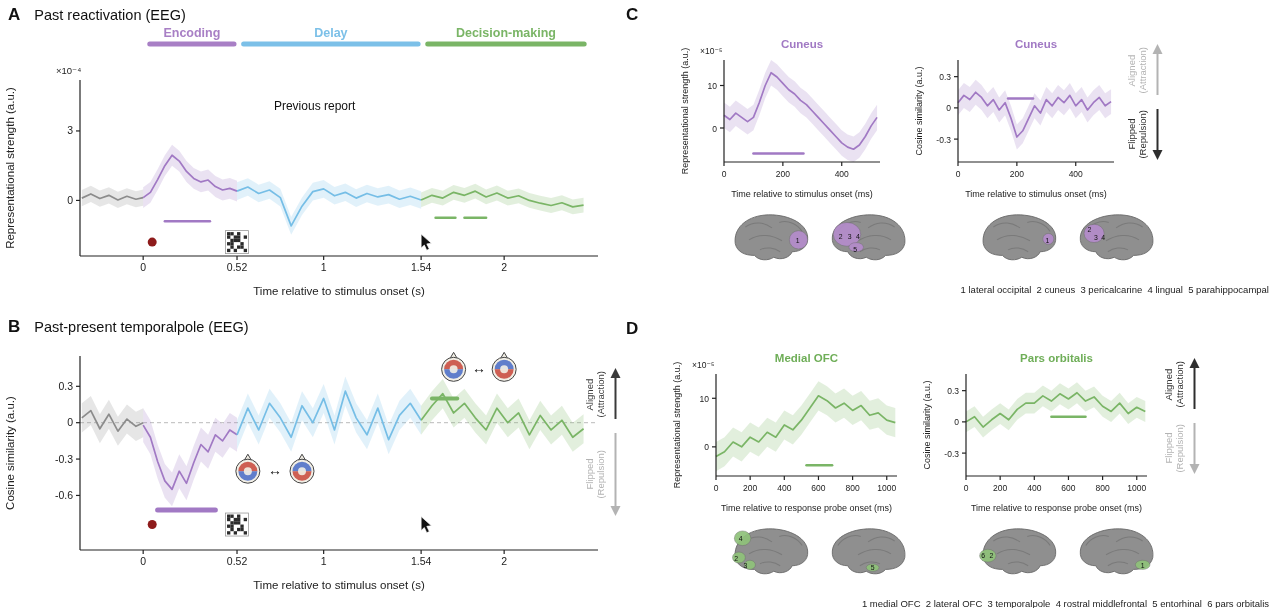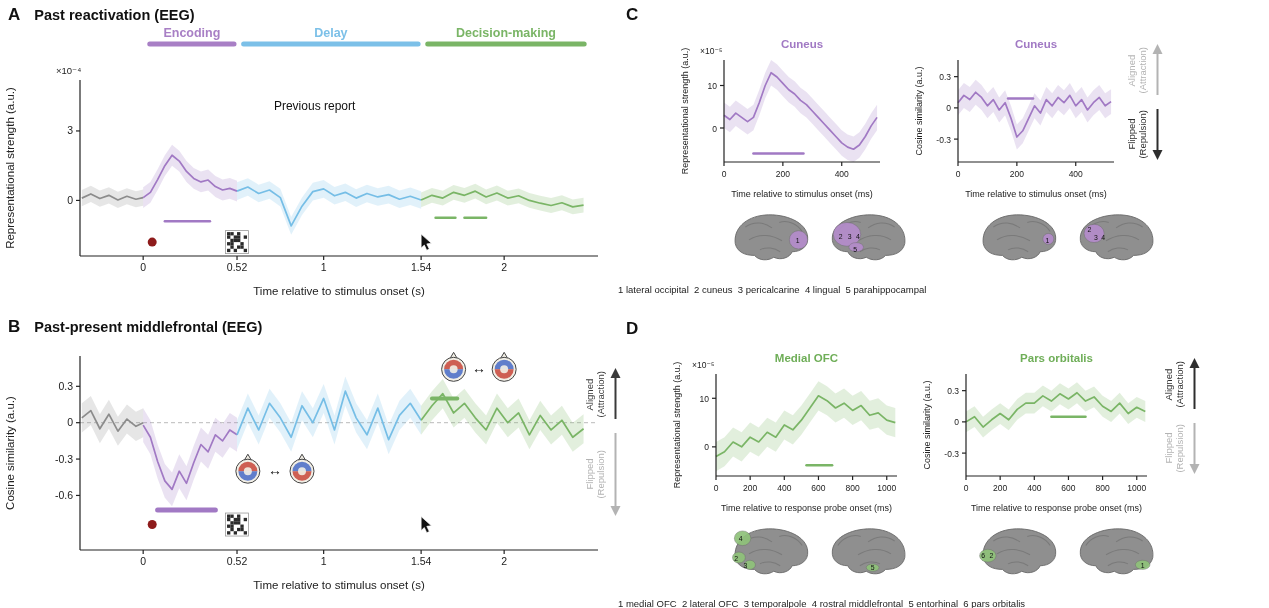--- a/index.html
+++ b/index.html
@@ -5,30 +5,30 @@
   html,body{margin:0;padding:0;background:#fff;}
   body{font-family:"Liberation Sans","DejaVu Sans",sans-serif;color:#111;}
   #fig{position:relative;width:1269px;height:608px;background:#fff;overflow:hidden;}
   .panel{position:absolute;}
   #panelA{left:0;top:0;width:618px;height:312px;}
   #panelB{left:0;top:312px;width:618px;height:296px;}
   #panelC{left:618px;top:0;width:651px;height:314px;}
   #panelD{left:618px;top:314px;width:651px;height:294px;}
   .phead{position:absolute;top:5px;left:8px;display:flex;gap:14px;align-items:baseline;white-space:nowrap;}
   .plabel{font-weight:bold;font-size:17px;}
-  .ptitle{font-weight:bold;font-size:14.5px;}
+  .ptitle{font-weight:normal;font-size:14.5px;}
   .chart{position:absolute;}
   svg{font-family:"Liberation Sans","DejaVu Sans",sans-serif;display:block;}
   .dir-arrows{position:absolute;display:flex;flex-direction:column;gap:12px;}
   .dir-item{display:flex;align-items:center;gap:2px;}
   .vtext{writing-mode:vertical-rl;transform:rotate(180deg);font-size:9.5px;line-height:1.2;text-align:center;}
   .vtext span{display:block;}
   .brain-row{position:absolute;top:208px;left:0;width:100%;display:flex;justify-content:center;gap:10px;}
   .brain-row svg:nth-child(3){margin-left:52px;}
-  .brain-caption{position:absolute;top:284px;left:0;width:100%;text-align:left;font-size:9.5px;color:#222;white-space:pre;}
+  .brain-caption{position:absolute;top:284px;left:0;width:100%;text-align:right;font-size:9.5px;color:#222;white-space:pre;}
 </style>
 </head>
 <body>
 
 <div id="fig">
 
   <section class="panel" id="panelA">
     <div class="phead">
       <span class="plabel">A</span>
       <span class="ptitle">Past reactivation (EEG)</span>
@@ -110,21 +110,21 @@
           <g>
             <path d="M419.1219512195122,208.10526315789474 l0,14 l3.2,-3 l2.4,5.2 l2.6,-1.2 l-2.5,-5.2 l4.6,-0.6 Z" fill="#111" stroke="#fff" stroke-width="0.7"></path>
           </g>
         </svg>
       </div>
   </section>
 
   <section class="panel" id="panelB">
     <div class="phead">
       <span class="plabel">B</span>
-      <span class="ptitle">Past-present middlefrontal (EEG)</span>
+      <span class="ptitle">Past-present temporalpole (EEG)</span>
     </div>
     <div class="chart" style="left:2px;top:30px;">
         <svg width="612" height="252">
           <line x1="78" x2="596" y1="80.6875" y2="80.6875" stroke="#bbb" stroke-width="1" stroke-dasharray="4 3"></line>
           <g>
             <polygon points="79.80487804878048,61.2875 88.82926829268293,54.01250000000001 97.85365853658536,72.19999999999999 106.8780487804878,57.65 115.90243902439023,74.625 124.92682926829269,62.5 133.9512195121951,69.775 141.17073170731706,66.13749999999999 141.17073170731706,95.2375 133.9512195121951,98.875 124.92682926829269,91.6 115.90243902439023,103.725 106.8780487804878,86.75000000000001 97.85365853658536,101.3 88.82926829268293,83.1125 79.80487804878048,90.3875" fill="#8c8c8c" opacity="0.22"></polygon>
             <polyline points="79.80487804878048,75.8375 88.82926829268293,68.5625 97.85365853658536,86.75000000000001 106.8780487804878,72.19999999999999 115.90243902439023,89.17500000000001 124.92682926829269,77.05000000000001 133.9512195121951,84.325 141.17073170731706,80.6875" fill="none" stroke="#8c8c8c" stroke-width="1.7" stroke-linejoin="round"></polyline>
           </g>
           <g>
             <polygon points="141.17073170731706,66.13749999999999 148.390243902439,78.2625 155.609756097561,102.5125 162.8292682926829,121.91250000000001 170.0487804878049,130.39999999999998 177.2682926829268,112.21249999999999 184.48780487804876,124.33749999999999 191.7073170731707,103.725 198.92682926829266,85.53750000000001 206.14634146341461,92.8125 213.3658536585366,75.8375 220.58536585365854,81.9 227.80487804878047,70.98750000000001 235.02439024390245,75.8375 235.02439024390245,109.78750000000001 227.80487804878047,104.9375 220.58536585365854,115.85000000000001 213.3658536585366,109.78750000000001 206.14634146341461,126.7625 198.92682926829266,119.48750000000001 191.7073170731707,137.675 184.48780487804876,158.2875 177.2682926829268,146.1625 170.0487804878049,164.35000000000002 162.8292682926829,155.86249999999998 155.609756097561,136.46249999999998 148.390243902439,112.21249999999999 141.17073170731706,100.0875" fill="#a179c4" opacity="0.22"></polygon>

